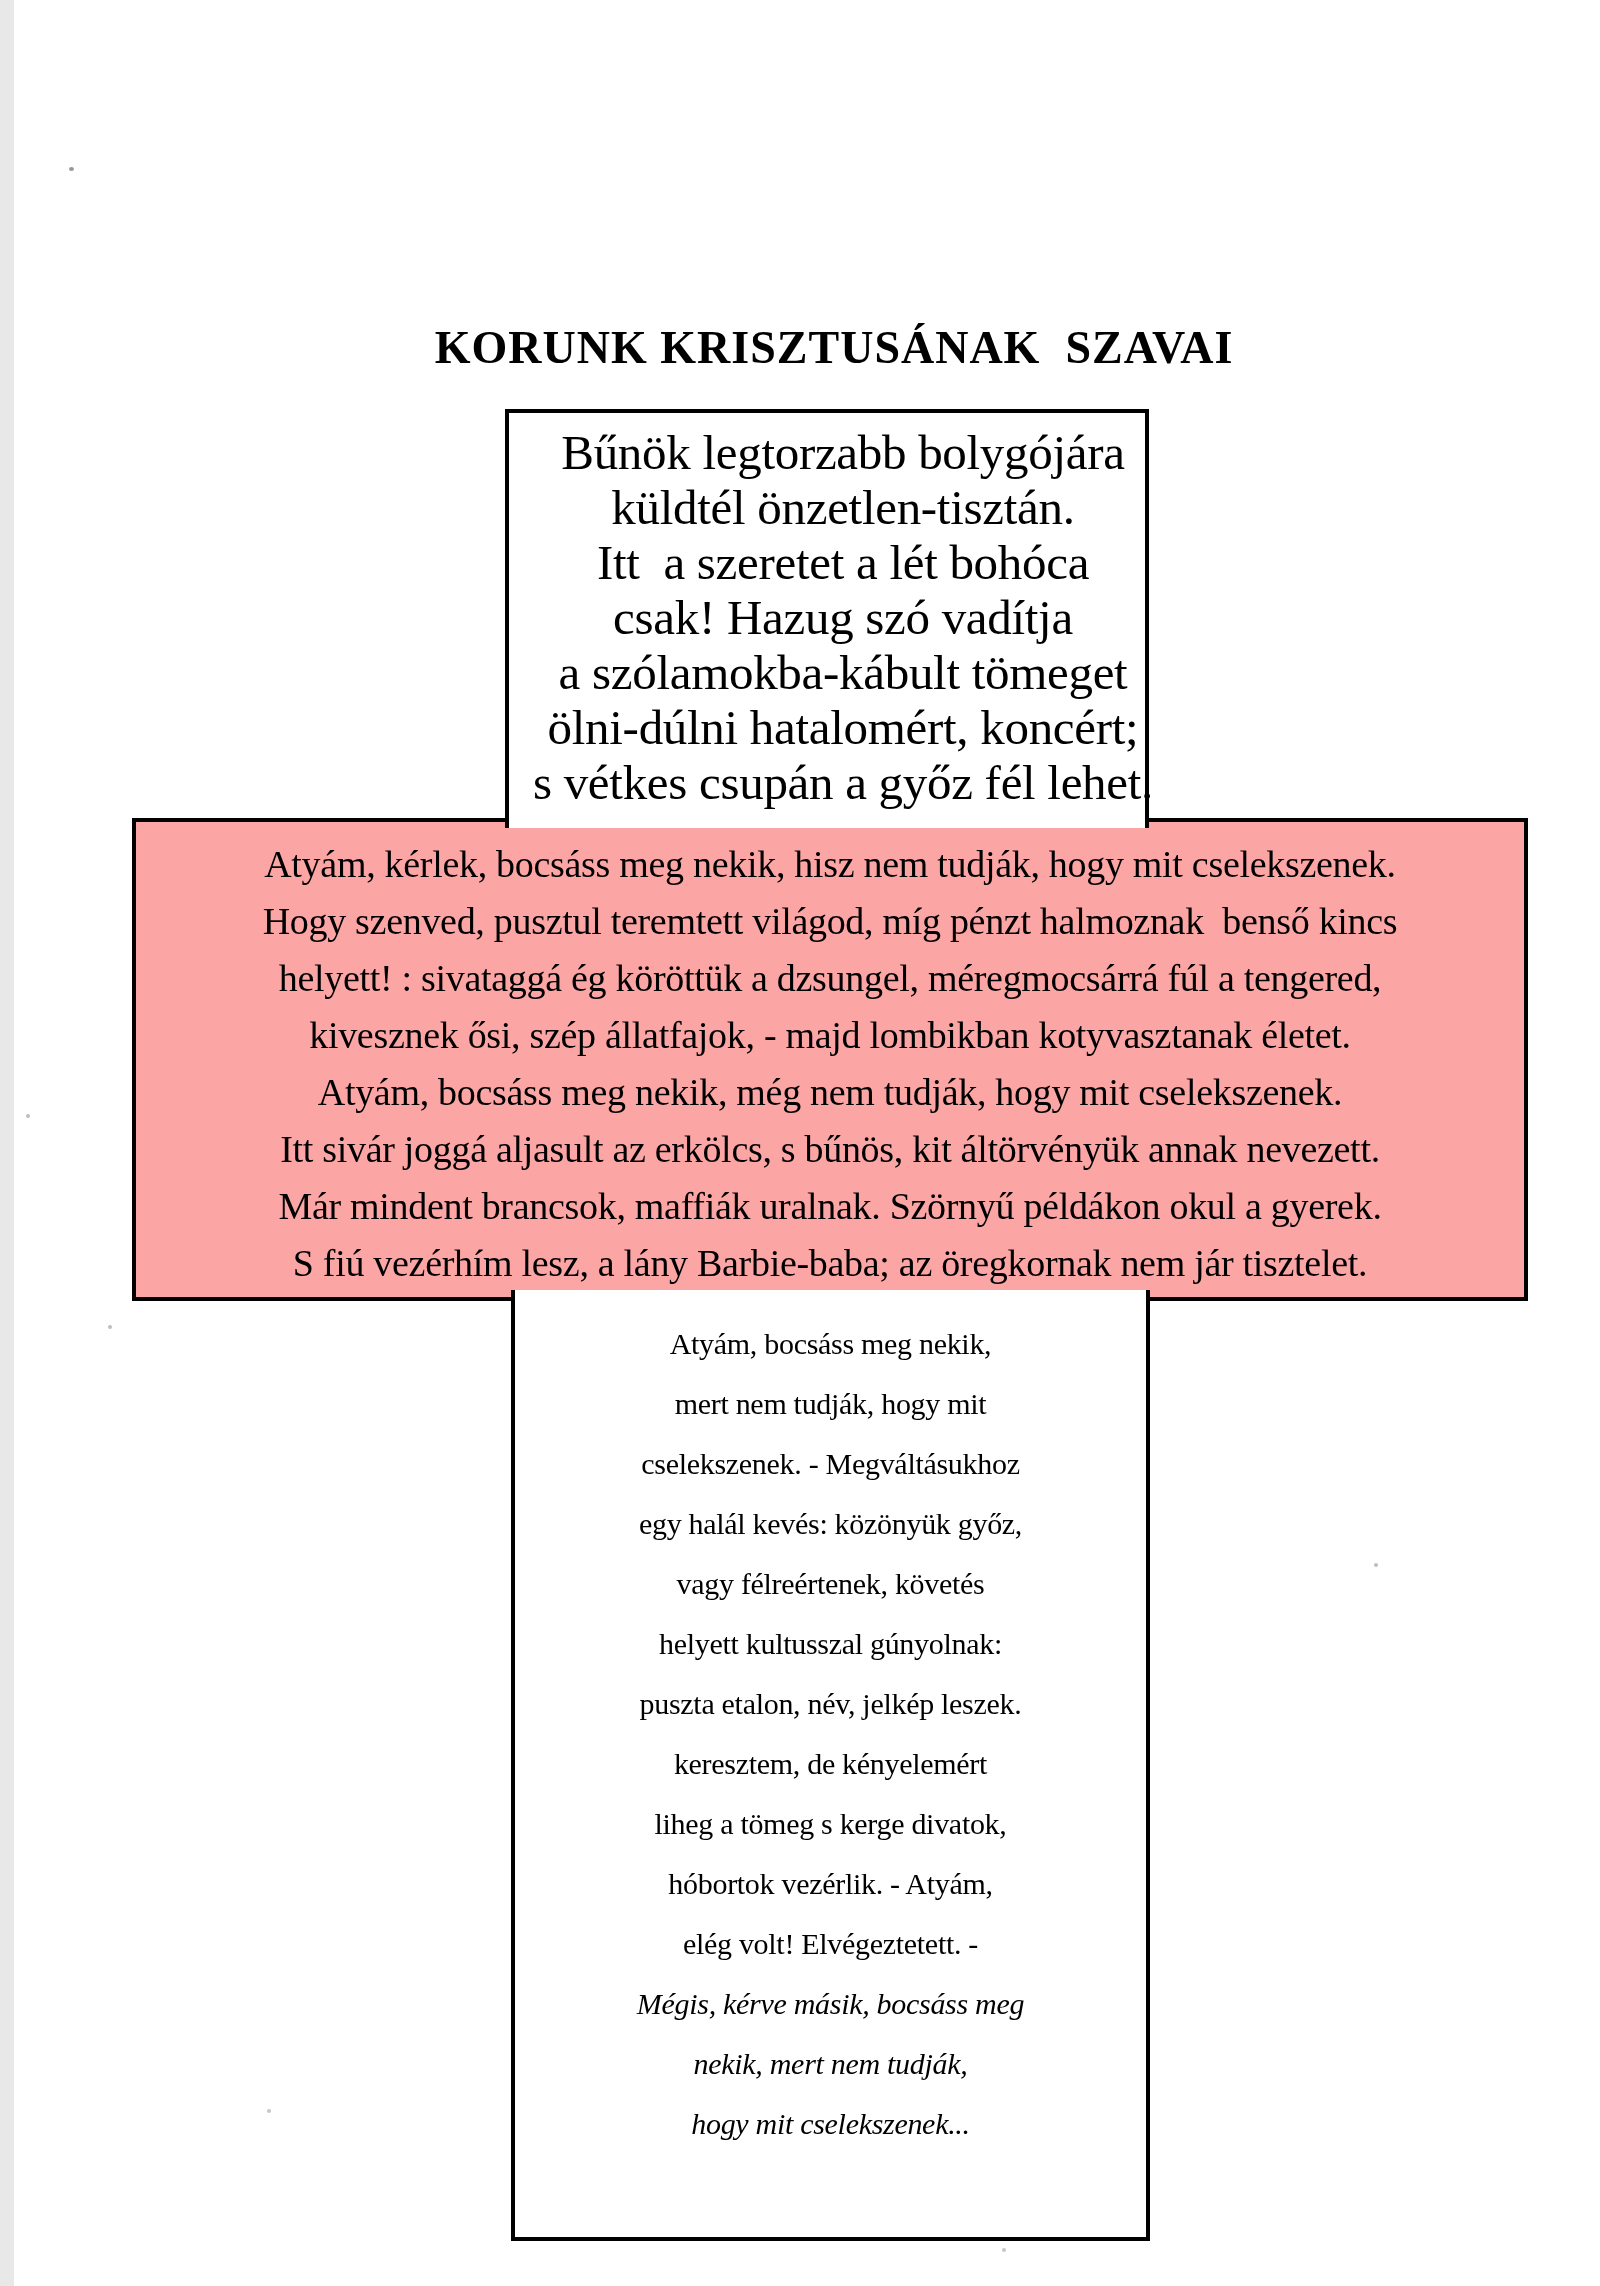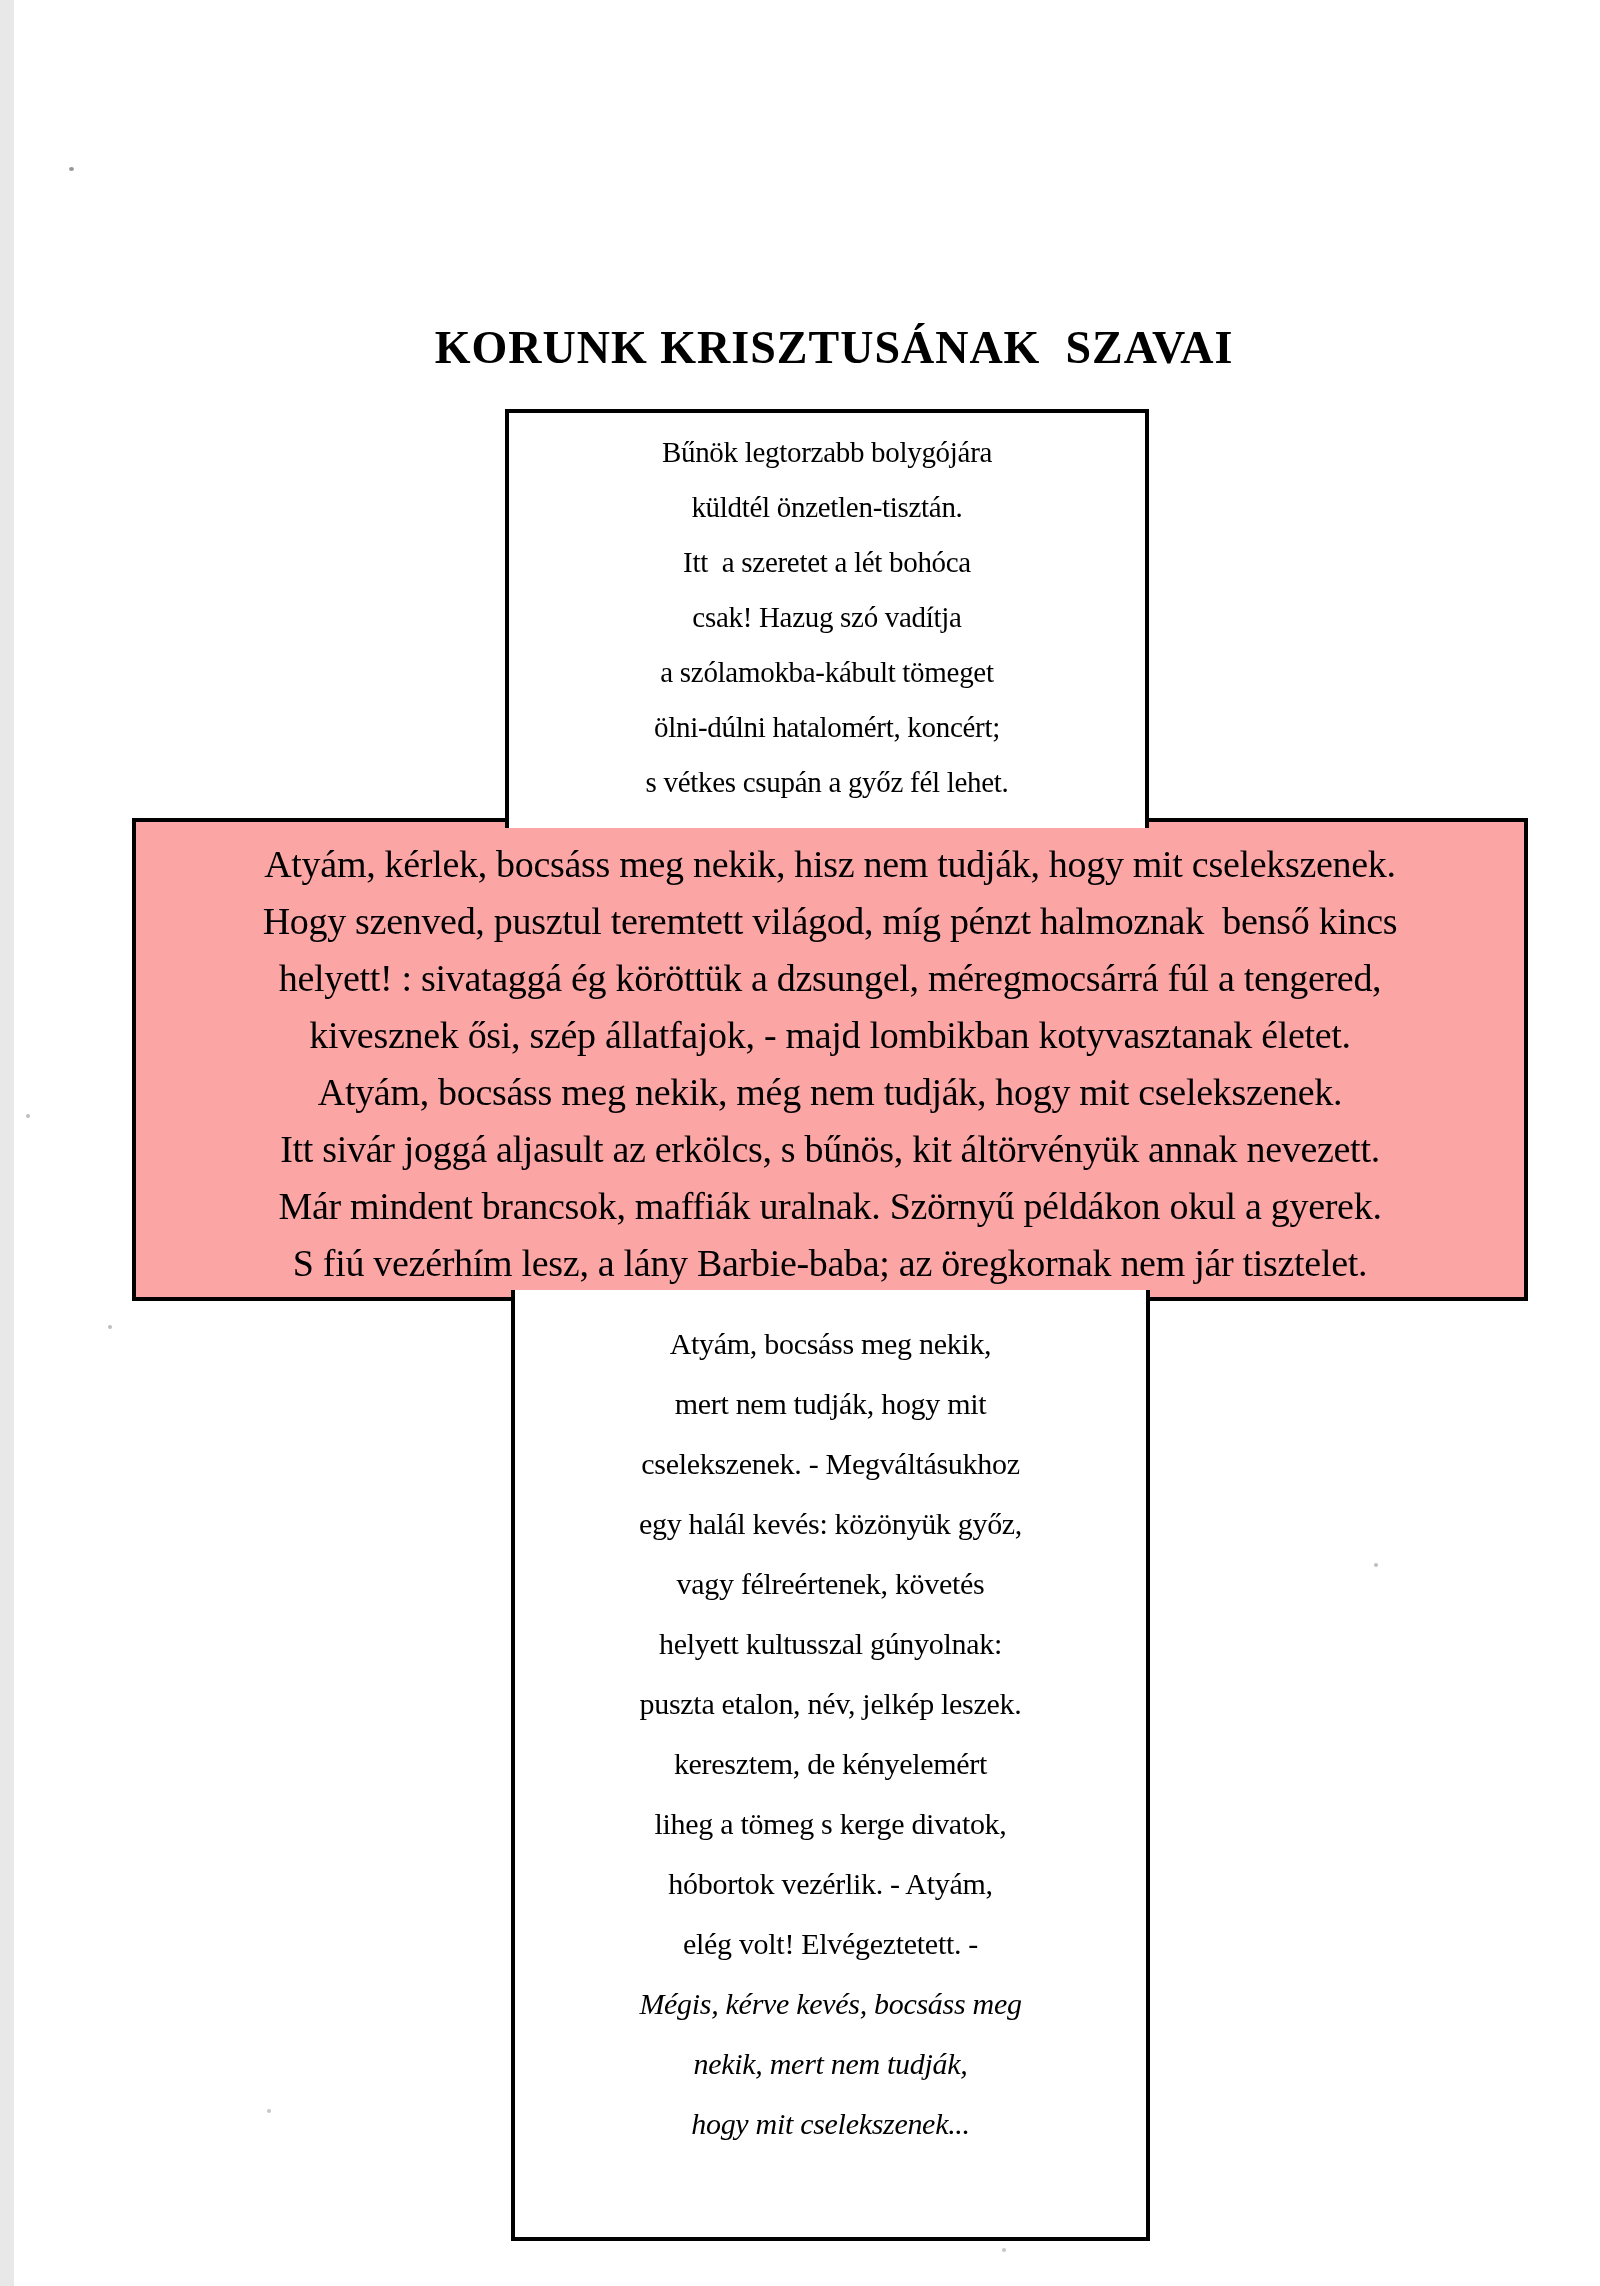--- a/index.html
+++ b/index.html
@@ -41,21 +41,21 @@
     border: 4.9px solid #000;
     background: #fca5a5; z-index: 1;
   }
   .cross-bottom-arm {
     left: 497px; top: 1290px; width: 639px; height: 951px;
     border: 4.9px solid #000; border-top: none;
     background: #fff; z-index: 2;
   }
 
   .poem-text { width: 100%; text-align: center; letter-spacing: -0.3px; }
-  .top-arm-text    { padding-top: 11.8px; font-size: 29px; line-height: 55px; }
+  .top-arm-text    { padding-top: 11.8px; font-size: 49px; line-height: 55px; padding-left: 16px; }
   .bar-text        { padding-top: 13.8px; font-size: 38px; line-height: 57px; }
   .bottom-arm-text { padding-top: 23.6px; font-size: 30px; line-height: 60px; }
 
   .line { white-space: pre; }
   .line.italic { font-style: italic; }
 
   
   .speck {
     position: absolute; background: #444; border-radius: 50%;
     opacity: .55;
@@ -109,21 +109,21 @@
         <div class="line">mert nem tudják, hogy mit</div>
         <div class="line">cselekszenek. - Megváltásukhoz</div>
         <div class="line">egy halál kevés: közönyük győz,</div>
         <div class="line">vagy félreértenek, követés</div>
         <div class="line">helyett kultusszal gúnyolnak:</div>
         <div class="line">puszta etalon, név, jelkép leszek.</div>
         <div class="line">keresztem, de kényelemért</div>
         <div class="line">liheg a tömeg s kerge divatok,</div>
         <div class="line">hóbortok vezérlik. - Atyám,</div>
         <div class="line">elég volt! Elvégeztetett. -</div>
-        <div class="line italic">Mégis, kérve kevés, bocsáss meg</div>
+        <div class="line italic">Mégis, kérve másik, bocsáss meg</div>
         <div class="line italic">nekik, mert nem tudják,</div>
         <div class="line italic">hogy mit cselekszenek...</div>
       </div>
   </div>
 
   <div class="speck sp1"></div>
   <div class="speck sp2"></div>
   <div class="speck sp3"></div>
   <div class="speck sp4"></div>
   <div class="speck sp5"></div>

